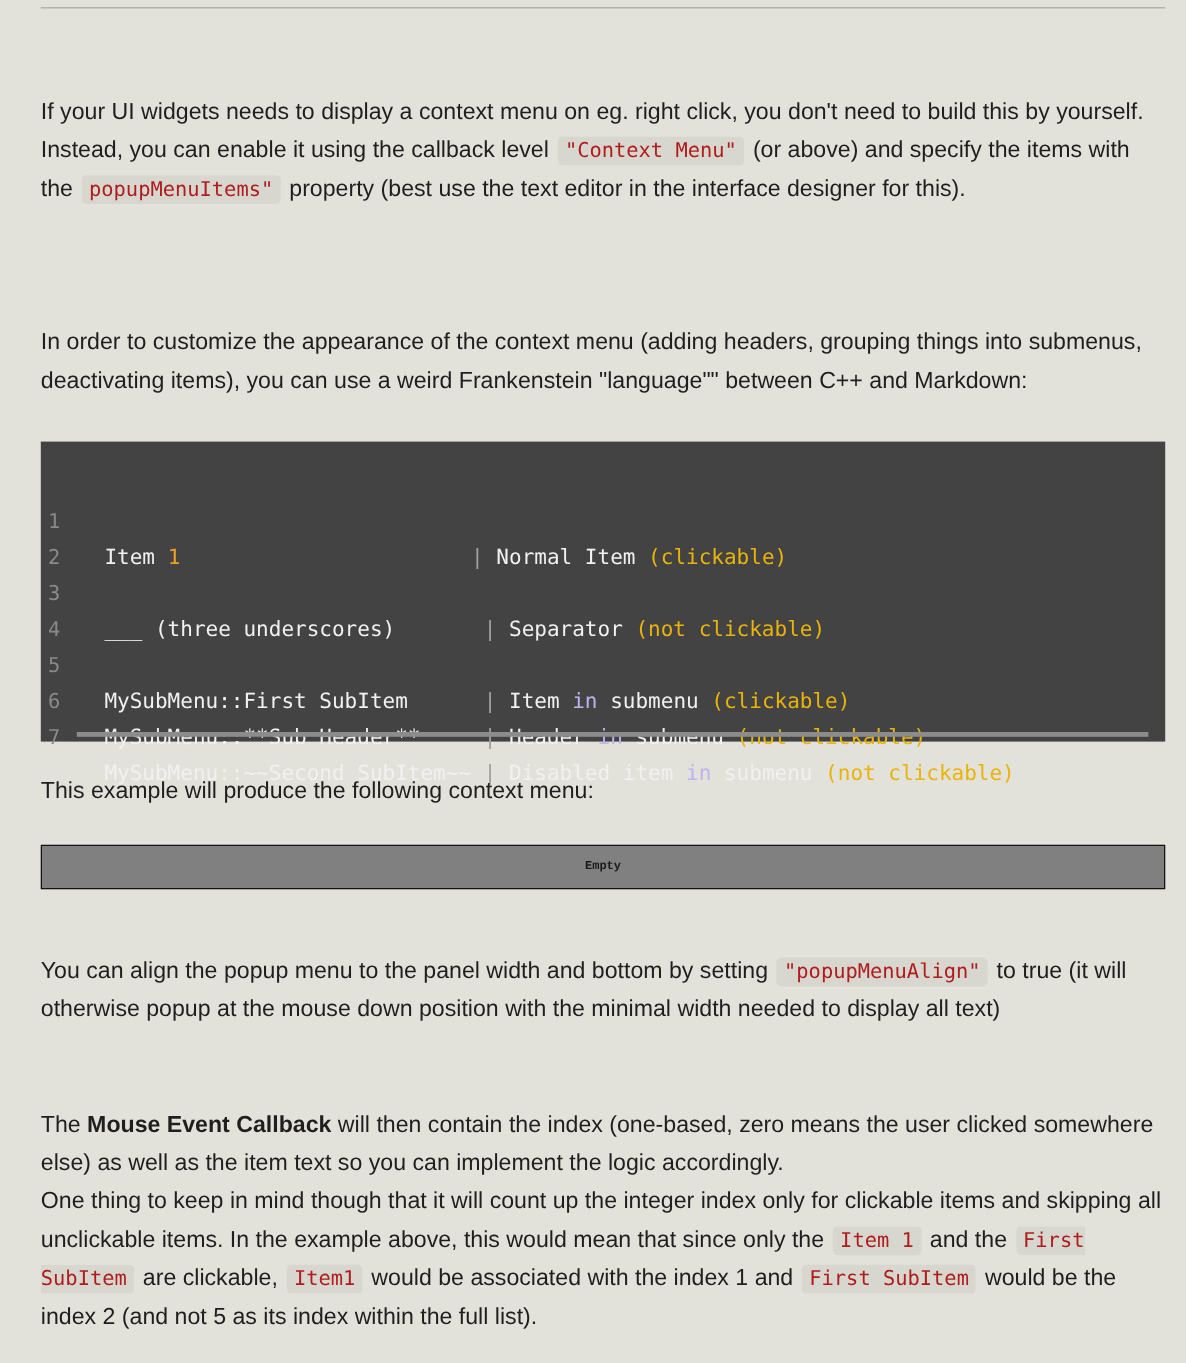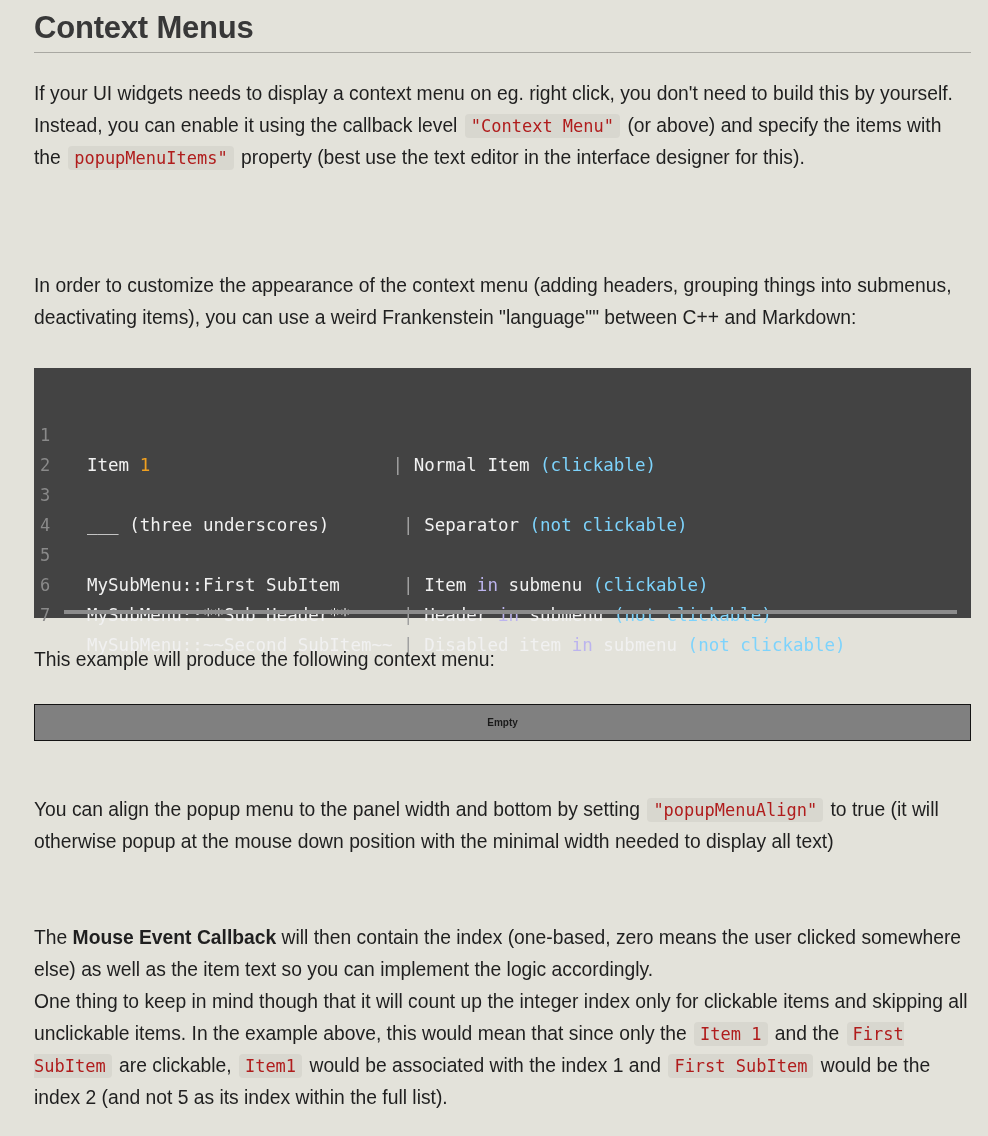--- a/index.html
+++ b/index.html
@@ -90,21 +90,21 @@
       color: #8a8a8a;
       font-size: 17px;
     }
     .src {
       position: absolute;
       left: 53px;
     }
     .num { color: #f0a020; }
     .sep { color: #a0a0a0; }
     .kw  { color: #bcb4ee; }
-    .paren { color: #7dd3fc; }
+    .paren { color: #eab308; }
     .scrollbar-track {
       position: absolute;
       left: 30px;
       right: 14px;
       bottom: 4px;
       height: 4px;
       background: #8c8c8c;
     }
 
     .menu-preview {
@@ -113,33 +113,32 @@
       left: 0;
       width: 935px;
       height: 35px;
       background: #808080;
       border: 1px solid #141414;
       display: flex;
       align-items: center;
       justify-content: center;
     }
     .menu-preview span {
-      font-family: Liberation Sans, sans-serif;
+      font-family: Liberation Mono, monospace;
       font-size: 10px;
       font-weight: bold;
       color: #1a1a1a;
       text-align: right;
     }
   </style>
 </head>
 <body>
 
 <div class="page">
 
-  <h1>Context Menus</h1>
   <div class="rule"></div>
 
   <p class="p1"><span>If your UI widgets needs to display a context menu on eg. right click, you don't need to build this by yourself. Instead, you can enable it using the callback level </span><code class="inline">"Context Menu"</code><span> (or above) and specify the items with the </span><code class="inline">popupMenuItems"</code><span> property (best use the text editor in the interface designer for this).</span></p>
 
   <p class="p2">In order to customize the appearance of the context menu (adding headers, grouping things into submenus, deactivating items), you can use a weird Frankenstein "language"" between C++ and Markdown:</p>
 
   <div class="codeblock">
     <div class="code-lines" id="code-lines">
       <div class="code-line">
         <span class="ln">1</span>

